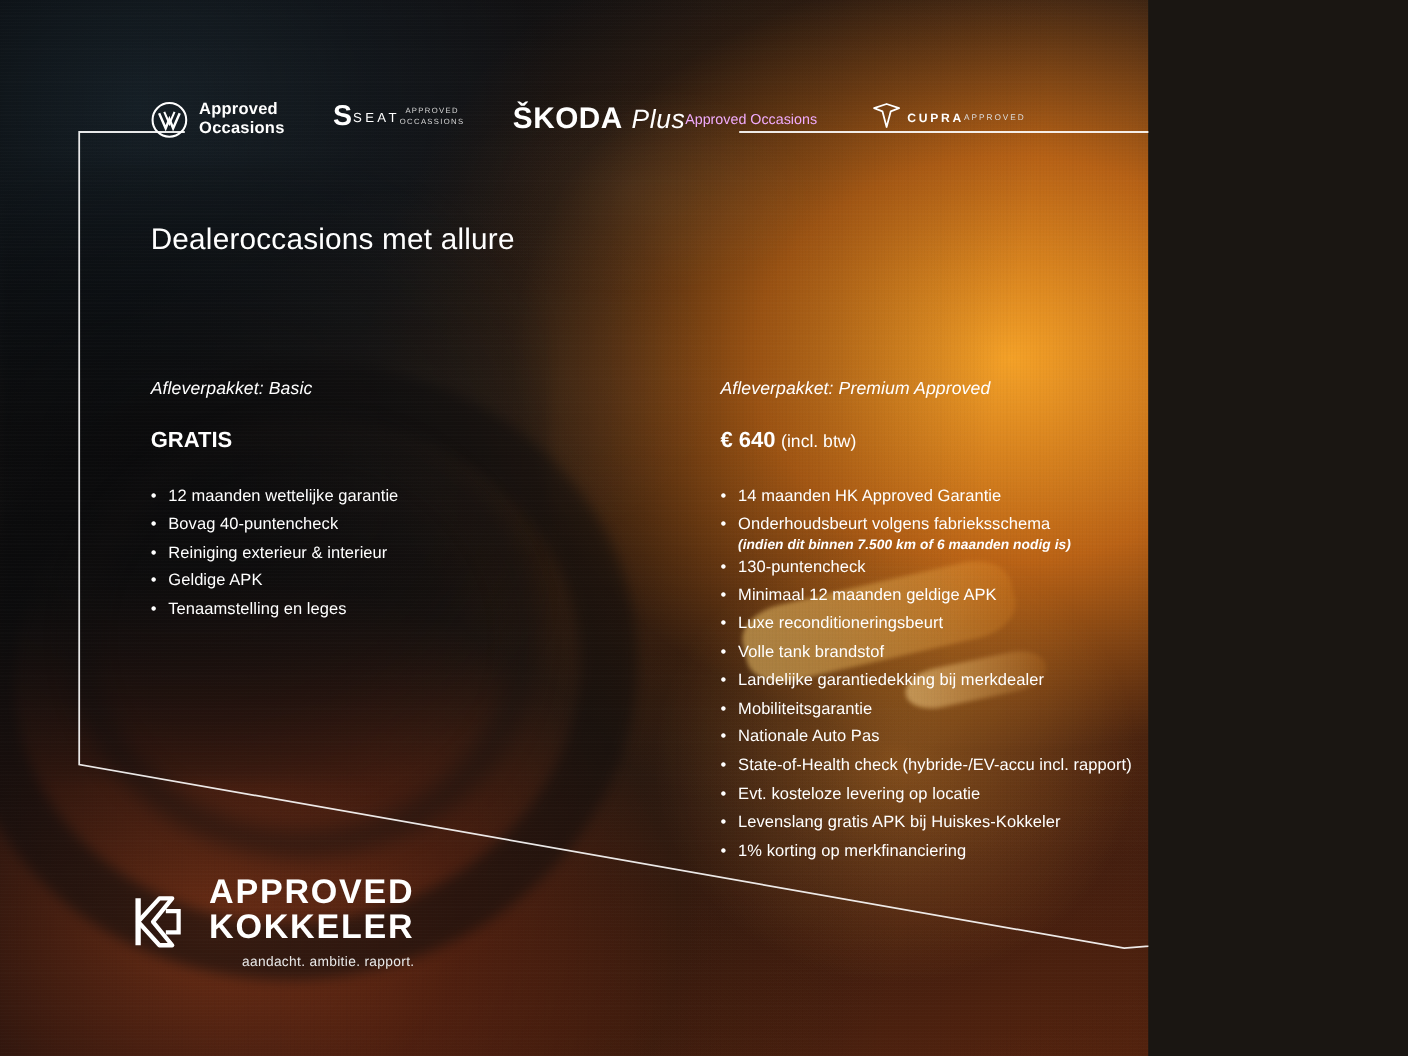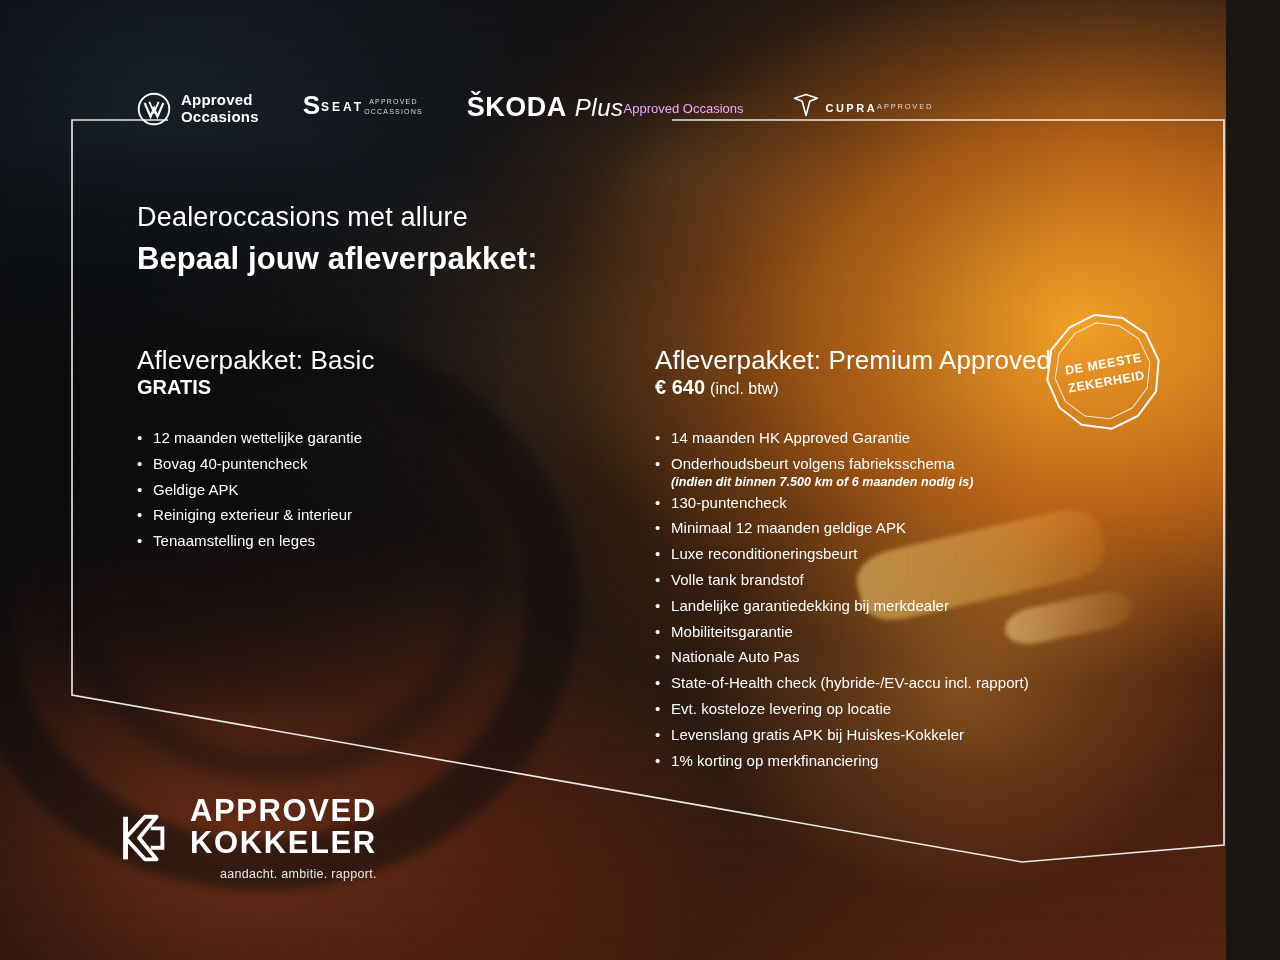--- a/index.html
+++ b/index.html
@@ -5,21 +5,21 @@
   * { box-sizing: border-box; margin: 0; padding: 0; }
   html, body {
     width: 1280px; height: 960px;
     overflow: hidden;
     font-family: "Liberation Sans", sans-serif;
     background: #1a1612;
   }
 
   .poster {
     position: relative;
-    width: 1226px; height: 960px;
+    width: 1044px; height: 960px;
     overflow: hidden;
   }
 
   
   .bg-base {
     position: absolute; inset: 0;
     background:
       radial-gradient(ellipse 70% 60% at 88% 34%, rgba(255,168,40,0.95) 0%, rgba(233,122,22,0.75) 32%, rgba(120,55,10,0.25) 62%, rgba(0,0,0,0) 80%),
       radial-gradient(ellipse 55% 45% at 18% 88%, rgba(222,86,30,0.85) 0%, rgba(150,50,18,0.55) 40%, rgba(40,18,10,0.1) 75%),
       radial-gradient(ellipse 45% 40% at 12% 10%, rgba(40,66,82,0.95) 0%, rgba(24,40,52,0.7) 45%, rgba(10,14,18,0.2) 80%),
@@ -96,21 +96,21 @@
     color: #fff;
   }
   .logo-item { display: flex; align-items: center; }
 
   .vw-logo { display: flex; align-items: center; gap: 10px; }
   .vw-mark { width: 34px; height: 34px; }
   .vw-text { font-size: 15px; font-weight: 700; line-height: 1.12; letter-spacing: .2px; }
 
   .seat-logo { margin-left: 44px; text-align: center; }
   .seat-mark { font-size: 26px; font-weight: 700; letter-spacing: 1px; line-height: 1; }
-  .seat-name { font-size: 12px; font-weight: 700; letter-spacing: 3px; margin-top: 3px; }
+  .seat-name { font-size: 12px; font-weight: 400; letter-spacing: 3px; margin-top: 3px; }
   .seat-sub { font-size: 7px; letter-spacing: 1.2px; line-height: 1.35; margin-top: 3px; color: #d9d9d9; }
 
   .skoda-logo { margin-left: 44px; }
   .skoda-row { display: flex; align-items: baseline; gap: 8px; }
   .skoda-mark { font-size: 27px; font-weight: 700; letter-spacing: .5px; }
   .skoda-plus { font-size: 24px; font-weight: 400; letter-spacing: .5px; font-style: italic; }
   .skoda-sub { font-size: 13px; font-weight: 400; color: #f0abfc; margin-top: 1px; }
 
   .cupra-logo { margin-left: 44px; text-align: center; }
   .cupra-mark { height: 26px; display: flex; justify-content: center; }
@@ -120,22 +120,22 @@
   
   .head-block { position: absolute; top: 202px; left: 137px; color: #fff; }
   .head-sub { font-size: 27px; font-weight: 300; letter-spacing: .2px; }
   .head-main { font-size: 31px; font-weight: 700; margin-top: 8px; letter-spacing: .1px; }
 
   
   .pkg { position: absolute; color: #fff; }
   .pkg-basic { top: 345px; left: 137px; width: 440px; }
   .pkg-premium { top: 345px; left: 655px; width: 540px; }
 
-  .pkg-title { font-size: 26px; font-weight: 400; letter-spacing: .1px; }
-  .pkg-price { font-size: 20px; font-weight: 700; margin-top: 0; }
+  .pkg-title { font-size: 16px; font-weight: 400; letter-spacing: .1px; font-style: italic; }
+  .pkg-price { font-size: 20px; font-weight: 700; margin-top: 26px; }
   .pkg-price .vat { font-size: 16px; font-weight: 400; margin-left: 5px; }
 
   .pkg-list { list-style: none; margin-top: 26px; }
   .pkg-list li {
     position: relative;
     padding-left: 16px;
     font-size: 15px;
     font-weight: 400;
     line-height: 1.72;
     letter-spacing: .05px;
@@ -246,33 +246,32 @@
         </svg>
       </div>
       <div class="cupra-name">CUPRA</div>
       <div class="cupra-sub">APPROVED</div>
     </div>
 
   </div>
 
   <div class="head-block">
     <div class="head-sub">Dealeroccasions met allure</div>
-    <div class="head-main">Bepaal jouw afleverpakket:</div>
   </div>
 
   <div class="pkg pkg-basic">
     <div class="pkg-title">Afleverpakket: Basic</div>
     <div class="pkg-price">
       <span>GRATIS</span>
     </div>
     <ul class="pkg-list">
       <li><span>12 maanden wettelijke garantie</span></li>
       <li><span>Bovag 40-puntencheck</span></li>
+      <li><span>Reiniging exterieur &amp; interieur</span></li>
       <li><span>Geldige APK</span></li>
-      <li><span>Reiniging exterieur &amp; interieur</span></li>
       <li><span>Tenaamstelling en leges</span></li>
     </ul>
   </div>
 
   <div class="pkg pkg-premium">
     <div class="pkg-title">Afleverpakket: Premium Approved</div>
     <div class="pkg-price">
       <span>€ 640</span><span class="vat">(incl. btw)</span>
     </div>
     <ul class="pkg-list">

